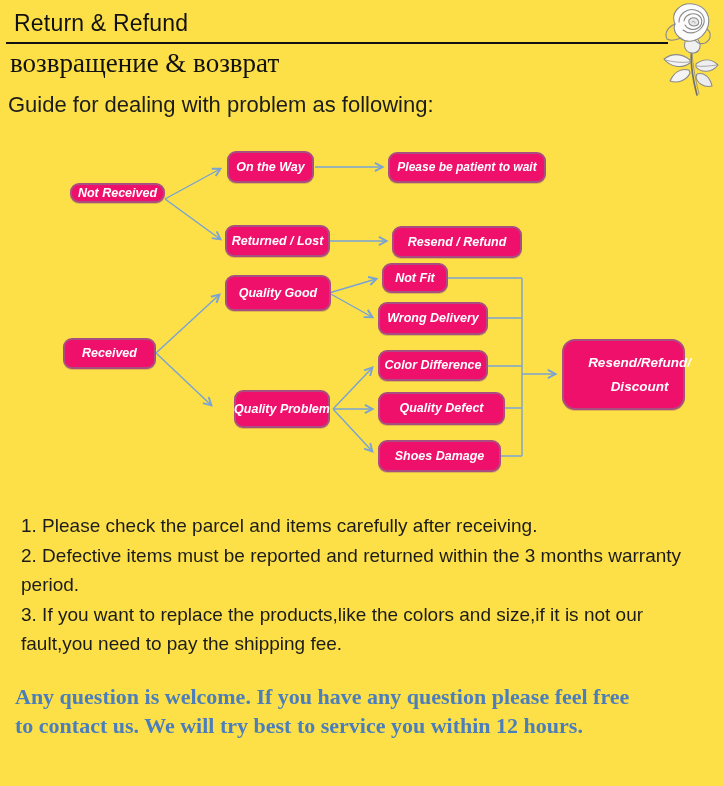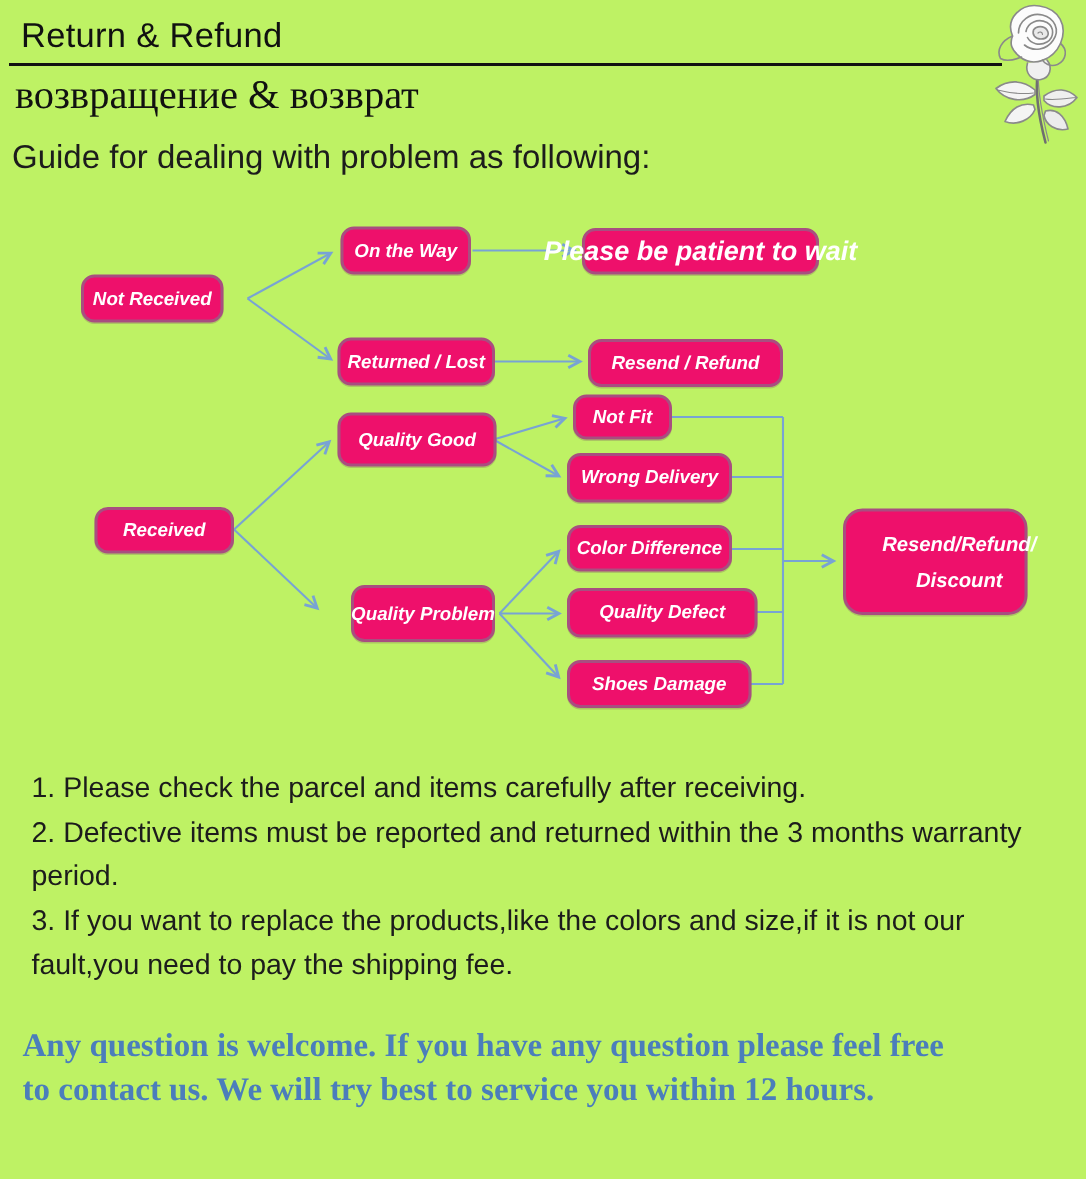--- a/index.html
+++ b/index.html
@@ -11,21 +11,21 @@
     --title-text:#111111;
     --body-text:#1C1C1C;
     --rule:#111111;
   }
   *{margin:0;padding:0;box-sizing:border-box;}
   html,body{background:#ffffff;}
   body{font-family:"Liberation Sans",sans-serif;}
   .page{
     position:relative;
     width:724px;height:786px;
-    background:#bef264;
+    background:#fde047;
     overflow:hidden;
   }
   .page-title{
     position:absolute;left:14px;top:10px;
     font-size:23px;font-weight:400;color:var(--title-text);
     letter-spacing:0.2px;
   }
   .title-rule{
     position:absolute;left:6px;top:42px;width:662px;height:2px;
     background:var(--rule);
@@ -132,23 +132,23 @@
       <line class="edge" x1="333" y1="409" x2="372" y2="451" marker-end="url(#arw)"></line>
       <line class="edge" x1="448" y1="278" x2="522" y2="278"></line>
       <line class="edge" x1="488" y1="318" x2="522" y2="318"></line>
       <line class="edge" x1="488" y1="366" x2="522" y2="366"></line>
       <line class="edge" x1="487" y1="408" x2="522" y2="408"></line>
       <line class="edge" x1="485" y1="456" x2="522" y2="456"></line>
       <line class="edge" x1="522" y1="278" x2="522" y2="456"></line>
       <line class="edge" x1="522" y1="374" x2="555" y2="374" marker-end="url(#arw)"></line>
     </svg>
 
-    <div class="node" style="left:54px;top:183px;width:95px;height:32px">Not Received</div>
+    <div class="node" style="left:70px;top:183px;width:95px;height:20px">Not Received</div>
     <div class="node" style="left:227px;top:151px;width:87px;height:32px">On the Way</div>
-    <div class="node" style="left:388px;top:152px;width:158px;height:31px;font-size:18px">Please be patient to wait</div>
+    <div class="node" style="left:388px;top:152px;width:158px;height:31px;font-size:12px">Please be patient to wait</div>
     <div class="node" style="left:225px;top:225px;width:105px;height:32px">Returned / Lost</div>
     <div class="node" style="left:392px;top:226px;width:130px;height:32px">Resend / Refund</div>
     <div class="node" style="left:225px;top:275px;width:106px;height:36px">Quality Good</div>
     <div class="node" style="left:382px;top:263px;width:66px;height:30px">Not Fit</div>
     <div class="node" style="left:378px;top:302px;width:110px;height:33px">Wrong Delivery</div>
     <div class="node" style="left:63px;top:338px;width:93px;height:31px">Received</div>
     <div class="node" style="left:234px;top:390px;width:96px;height:38px">Quality Problem</div>
     <div class="node" style="left:378px;top:350px;width:110px;height:31px">Color Difference</div>
     <div class="node" style="left:378px;top:392px;width:127px;height:33px">Quality Defect</div>
     <div class="node" style="left:378px;top:440px;width:123px;height:32px">Shoes Damage</div>

